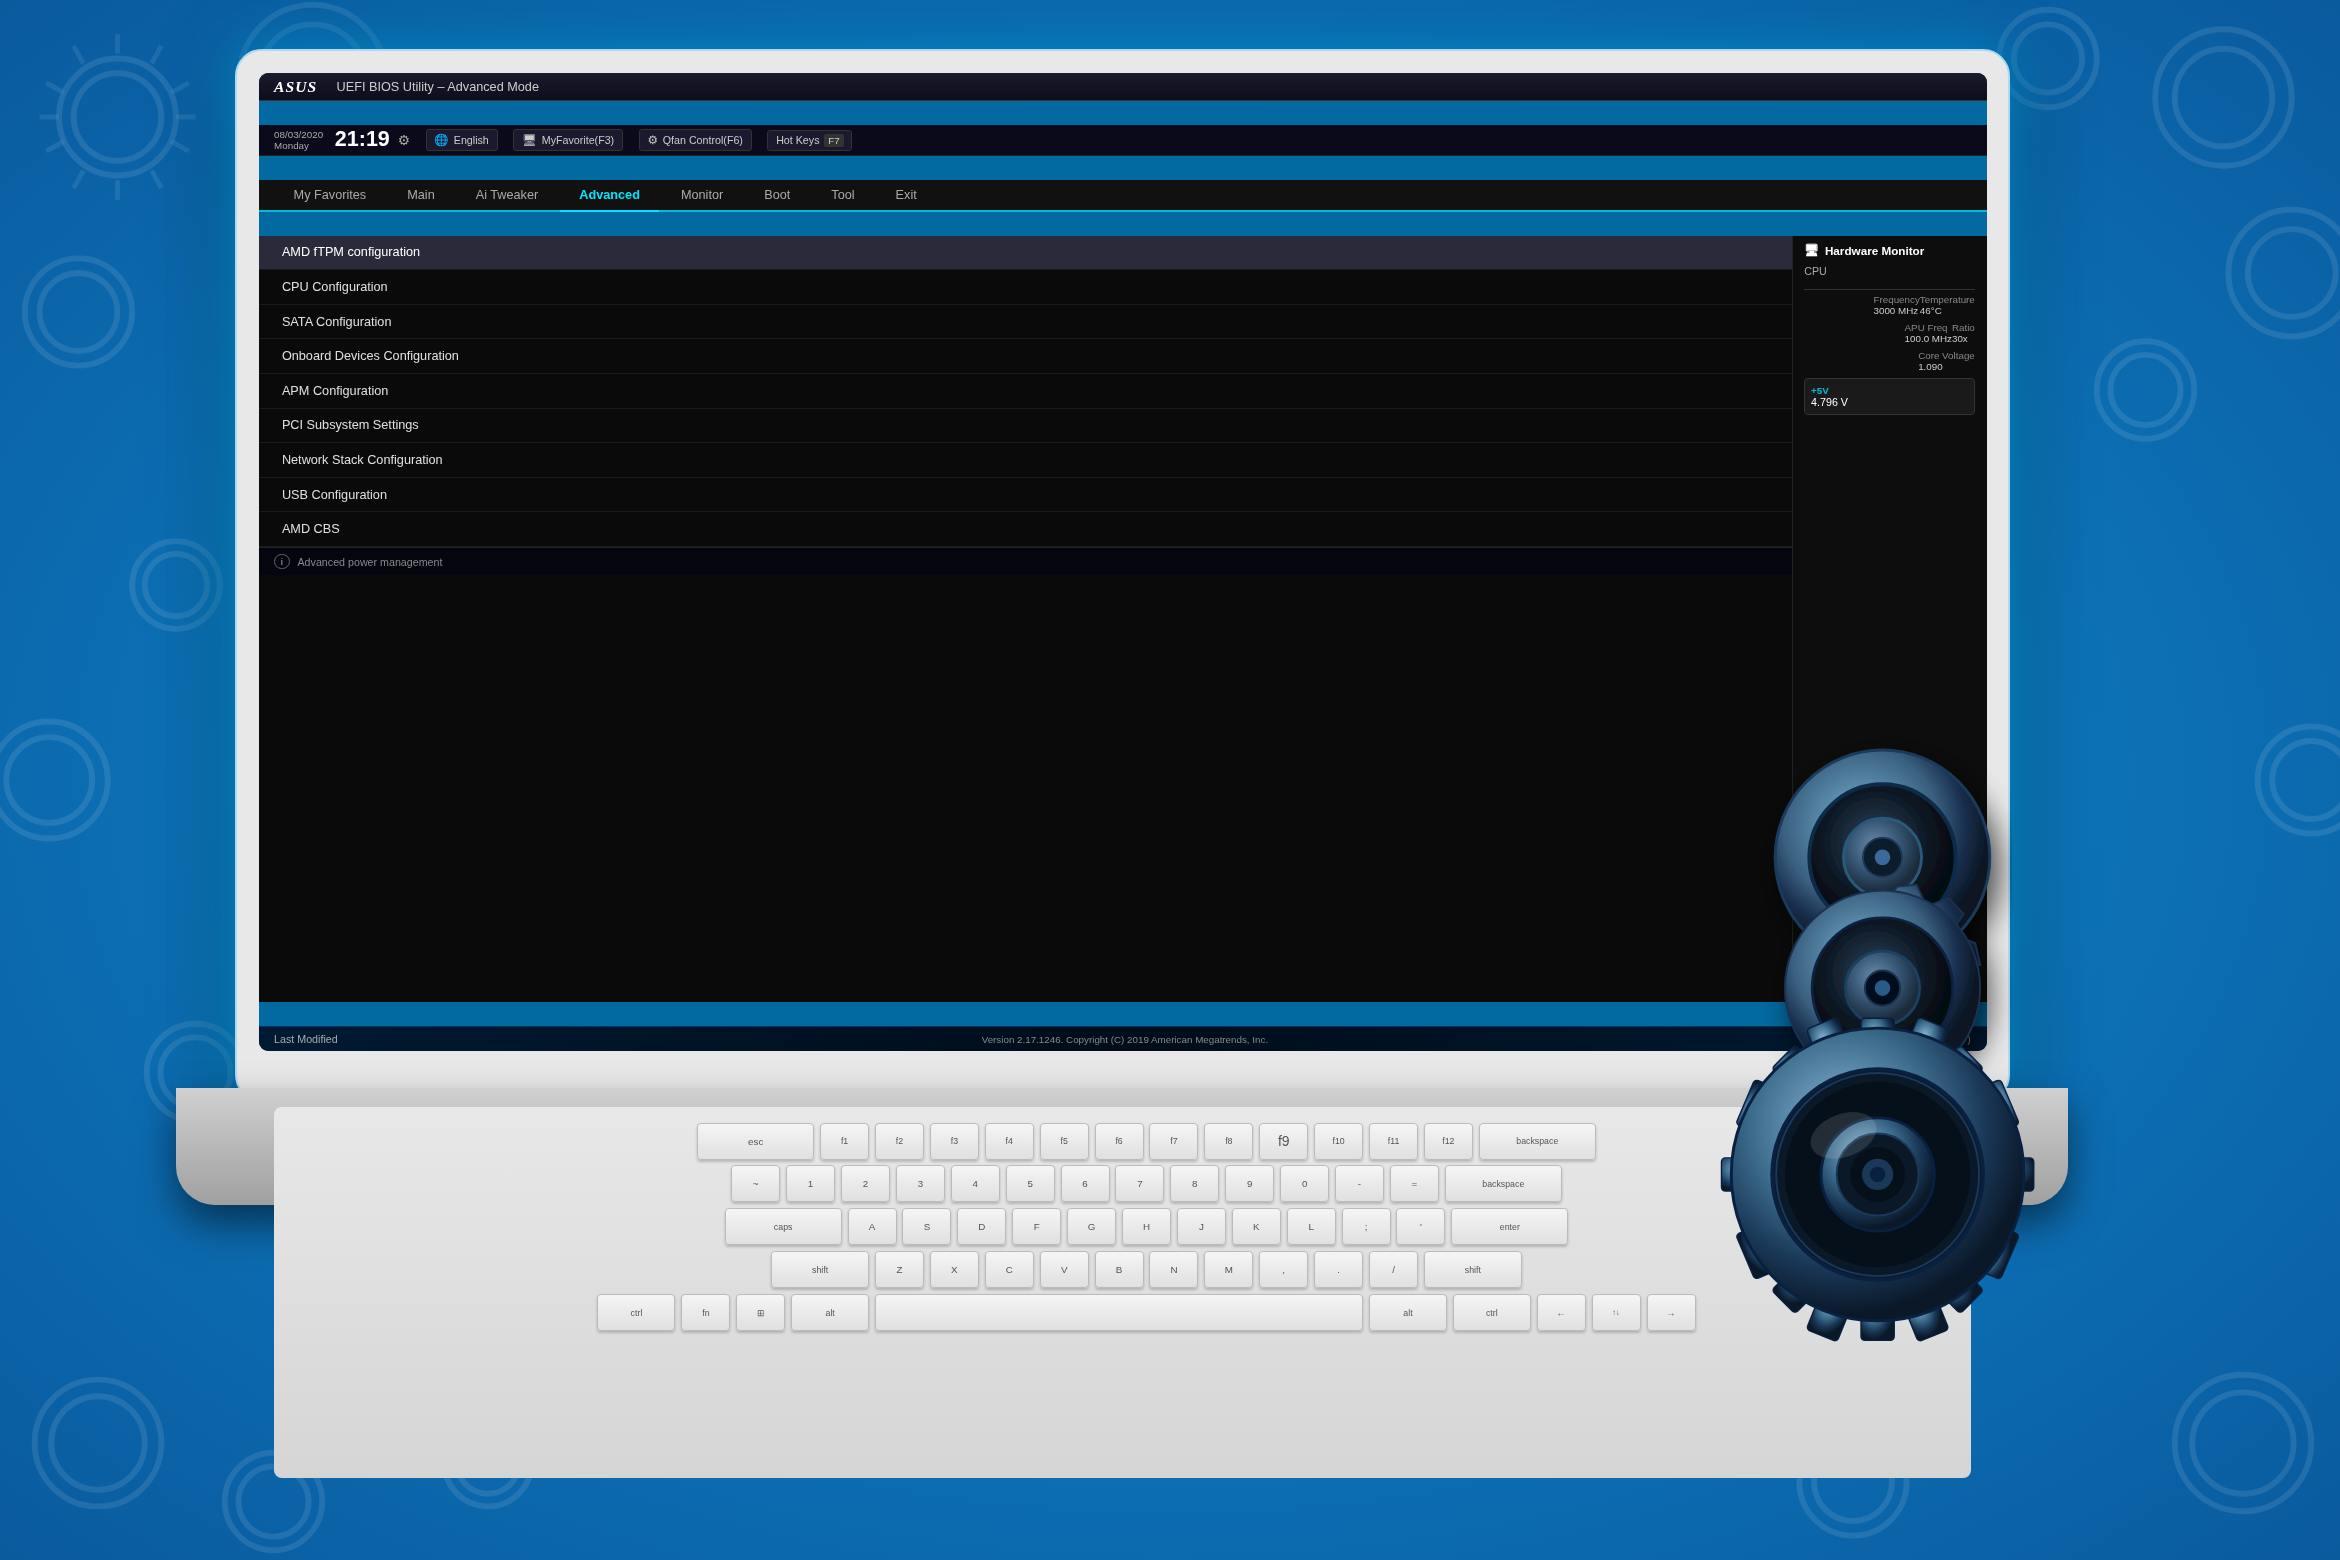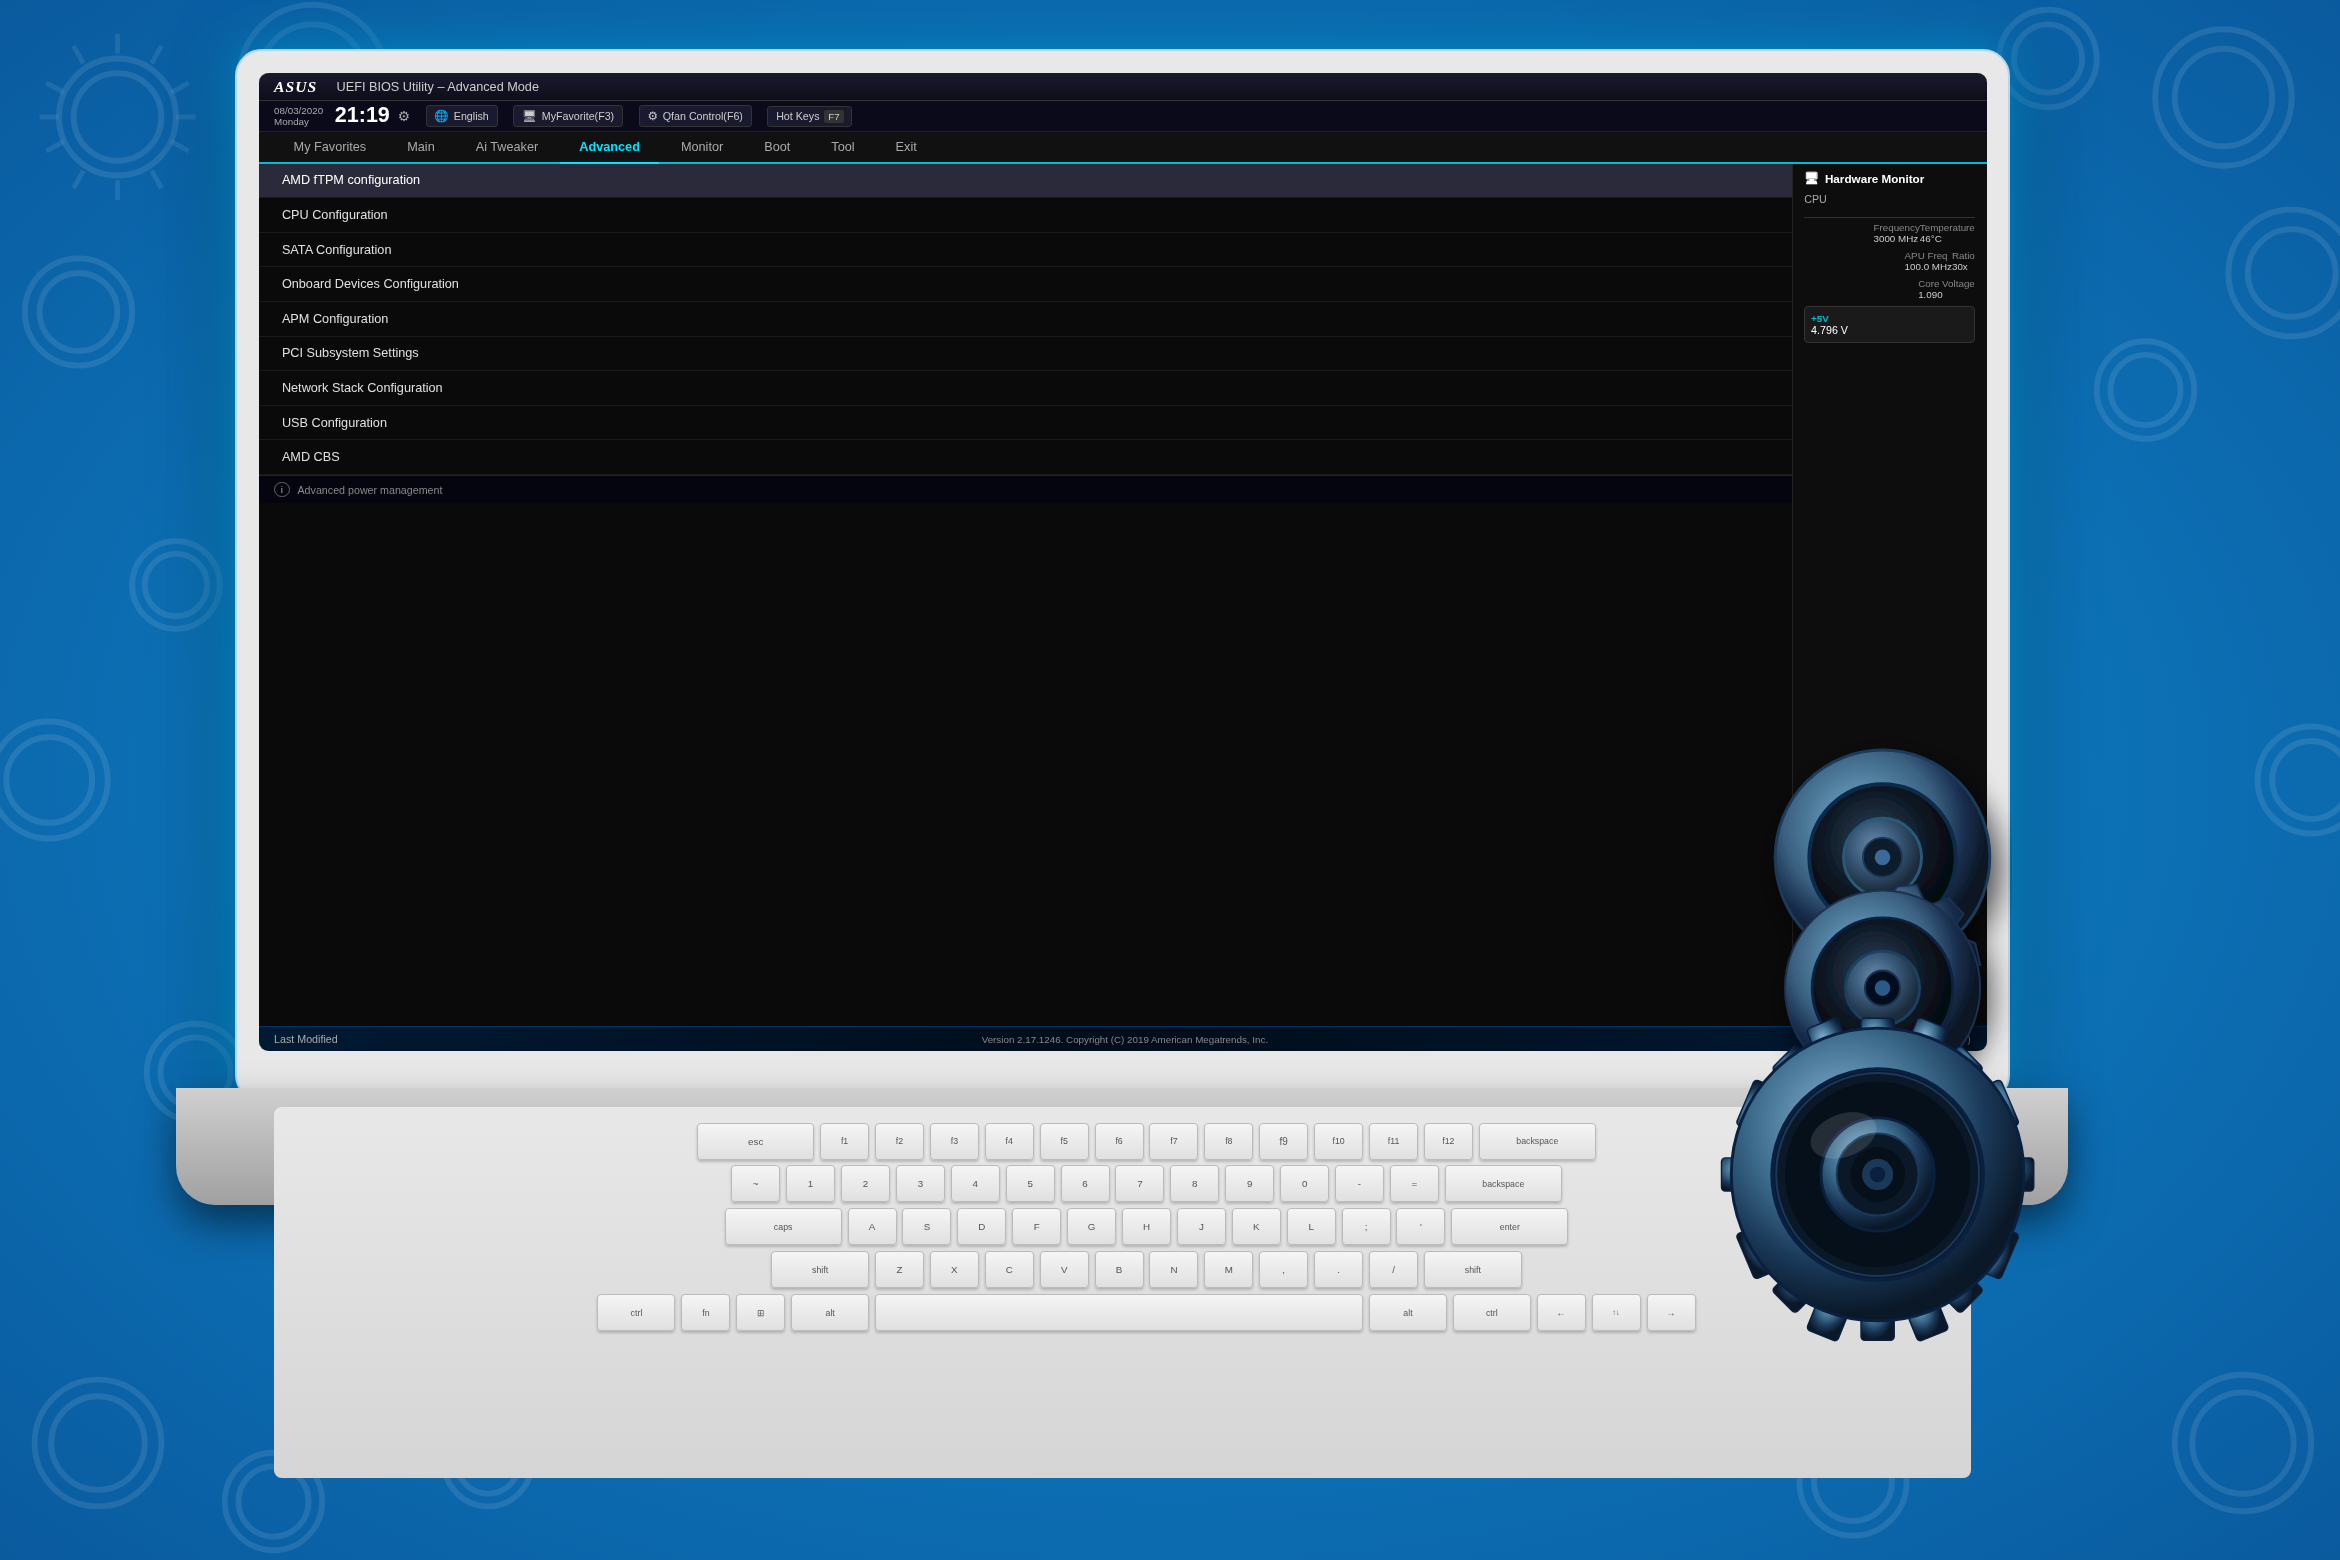--- a/index.html
+++ b/index.html
@@ -51,27 +51,28 @@
       bottom: 49px;
       background: #000;
       border-radius: 9.8px;
       overflow: hidden;
     }
 
     
     .bios-root {
       width: 100%;
       height: 100%;
-      background: #e5e5e5;
+      background: #0369a1;
       display: flex;
       flex-direction: column;
       font-family: 'Segoe UI', Arial, sans-serif;
       color: #fff;
       font-size: 12.7px;
       position: relative;
+      gap: 24px;
     }
 
     
     .bios-header {
       background: linear-gradient(180deg, #1a1a2e 0%, #0d0d1a 100%);
       border-bottom: 1px solid #333;
       padding: 5.9px 15.6px 3.9px;
       display: flex;
       align-items: center;
       gap: 15.6px;
@@ -559,21 +560,21 @@
       <div class="key-row">
         <div class="key wider">esc</div>
         <div class="key" style="font-size:8.8px;">f1</div>
         <div class="key" style="font-size:8.8px;">f2</div>
         <div class="key" style="font-size:8.8px;">f3</div>
         <div class="key" style="font-size:8.8px;">f4</div>
         <div class="key" style="font-size:8.8px;">f5</div>
         <div class="key" style="font-size:8.8px;">f6</div>
         <div class="key" style="font-size:8.8px;">f7</div>
         <div class="key" style="font-size:8.8px;">f8</div>
-        <div class="key" style="font-size:10px;">f9</div>
+        <div class="key" style="font-size:14px;">f9</div>
         <div class="key" style="font-size:8.8px;">f10</div>
         <div class="key" style="font-size:8.8px;">f11</div>
         <div class="key" style="font-size:8.8px;">f12</div>
         <div class="key wider" style="font-size:8.8px;">backspace</div>
       </div>
 
       <div class="key-row">
         <div class="key">~</div>
         <div class="key">1</div>
         <div class="key">2</div>

